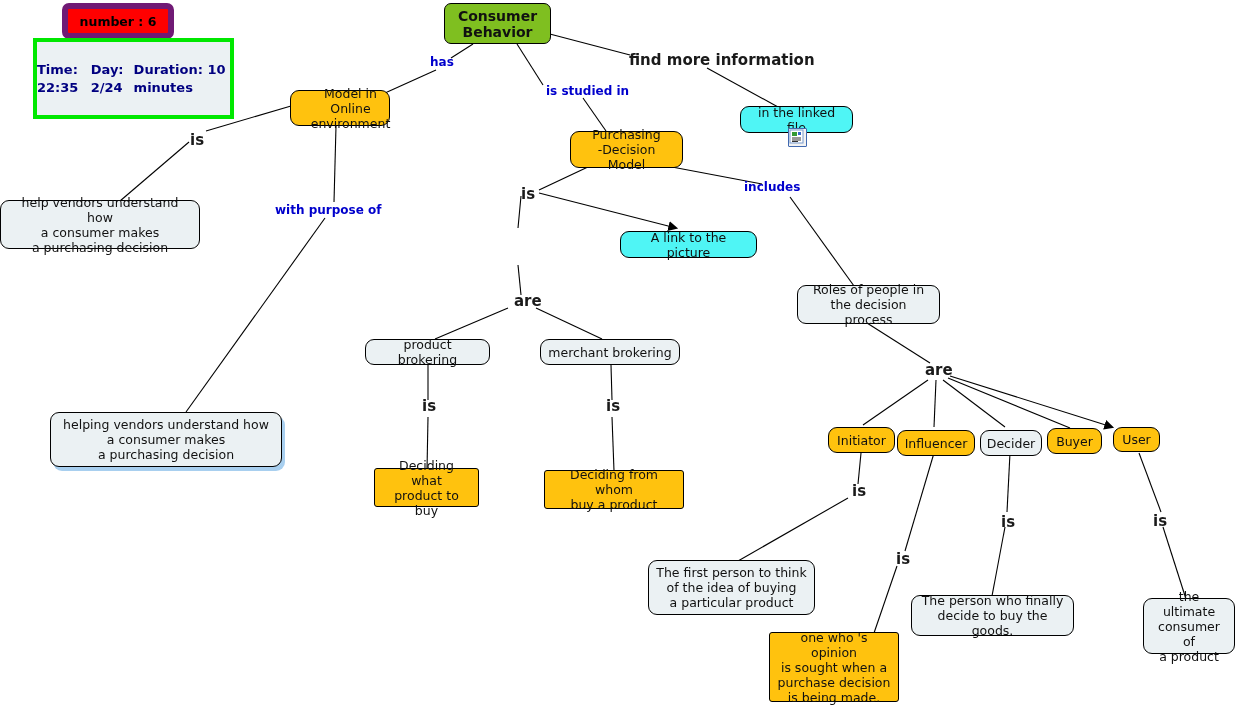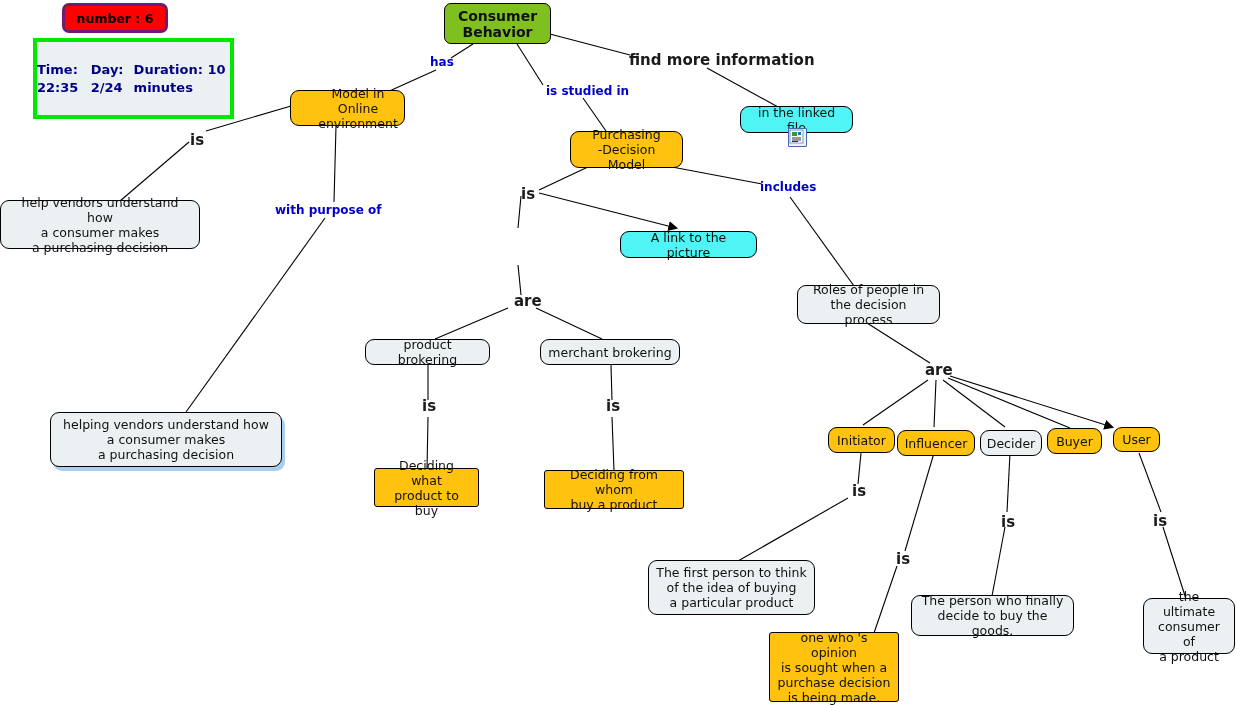--- a/index.html
+++ b/index.html
@@ -76,21 +76,21 @@
     font-weight: bold;
     font-size: 12px;
   }
   .badge-number {
     position: absolute;
     left: 62px;
     top: 3px;
     width: 100px;
     height: 24px;
     background: #FF0000;
-    border: 3px solid #701a75;
+    border: 6px solid #701a75;
     border-radius: 7px;
     display: flex;
     align-items: center;
     justify-content: center;
     font-weight: bold;
     font-size: 12.5px;
     color: #000000;
   }
   .info-box {
     position: absolute;
@@ -195,21 +195,21 @@
 
   <div class="info-box">
     <span>Time: 22:35</span>
     <span>Day: 2/24</span>
     <span>Duration: 10 minutes</span>
   </div>
 
   <div class="node n-root" style="left:444px; top:3px; width:107px; height:41px;">Consumer
 Behavior</div>
 
-  <div class="node n-concept" style="left:290px; top:90px; width:115px; height:36px;padding-left:28px;">Model in Online
+  <div class="node n-concept" style="left:290px; top:90px; width:100px; height:36px;padding-left:28px;">Model in Online
 environment</div>
 
   <div class="node n-desc" style="left:0px; top:200px; width:200px; height:49px;">help vendors understand how
 a consumer makes
 a purchasing decision</div>
 
   <div class="node n-desc n-sel" style="left:50px; top:412px; width:232px; height:55px;">helping vendors understand how
 a consumer makes
 a purchasing decision</div>
 
@@ -272,21 +272,21 @@
 a product</div>
 
   <div class="label blue" style="left:430px; top:56px;">has</div>
 
   <div class="label blue" style="left:546px; top:85px;">is studied in</div>
 
   <div class="label" style="left:629px; top:54px;">find more information</div>
 
   <div class="label blue" style="left:275px; top:204px;">with purpose of</div>
 
-  <div class="label blue" style="left:760px; top:181px;">includes</div>
+  <div class="label blue" style="left:744px; top:181px;">includes</div>
 
   <div class="label" style="left:190px; top:134px;">is</div>
 
   <div class="label" style="left:521px; top:188px;">is</div>
 
   <div class="label" style="left:514px; top:295px;">are</div>
 
   <div class="label" style="left:422px; top:400px;">is</div>
 
   <div class="label" style="left:606px; top:400px;">is</div>

